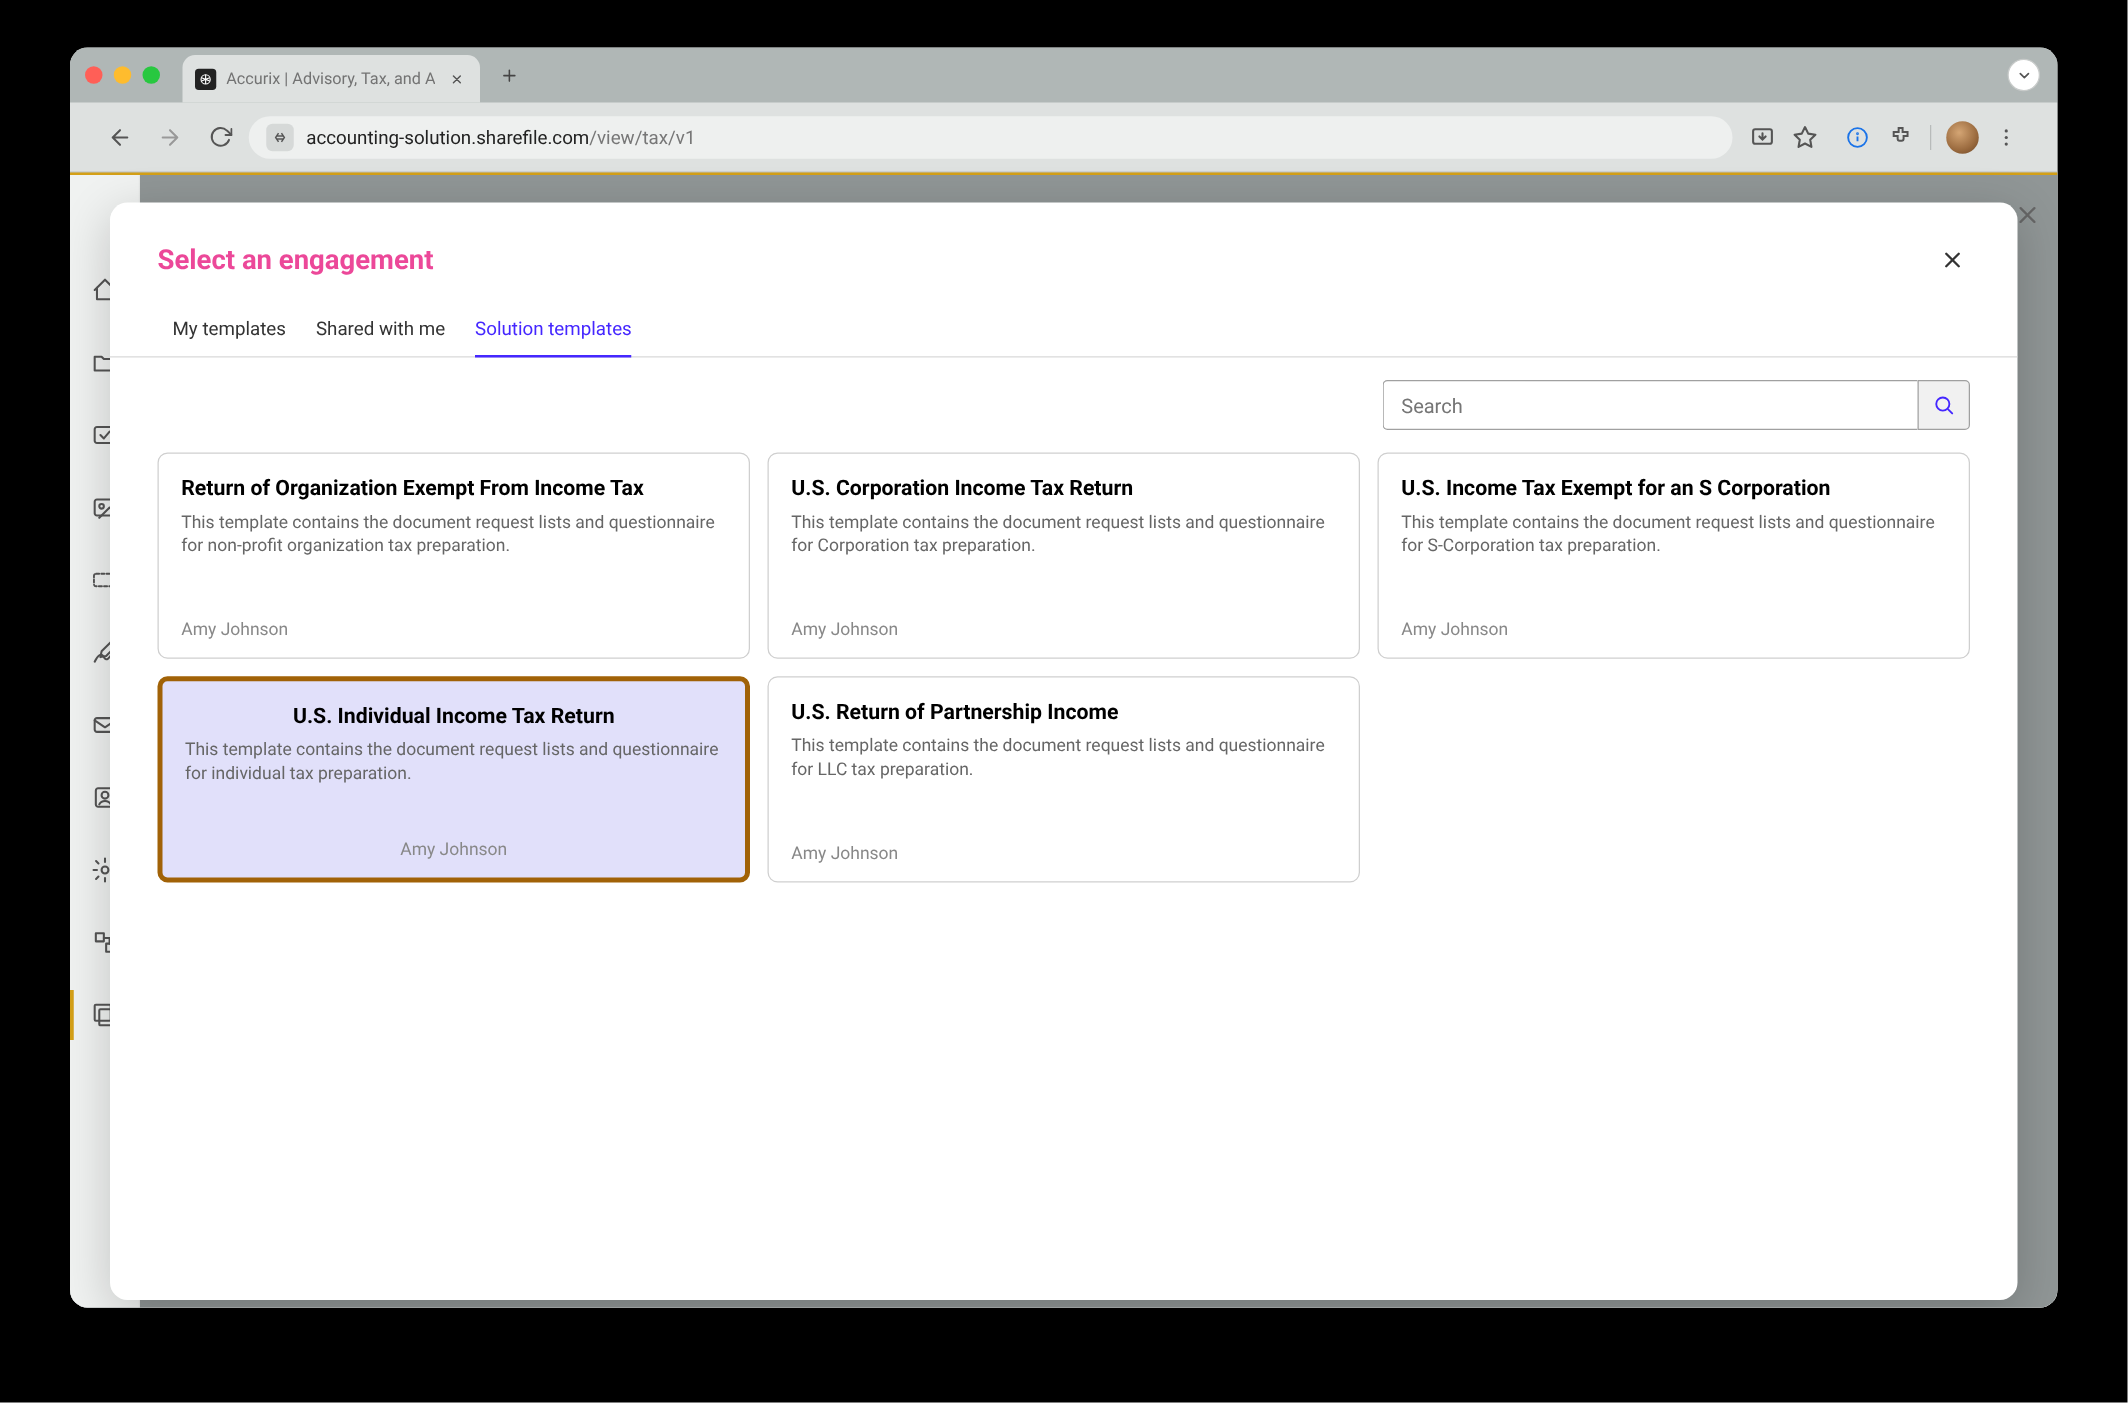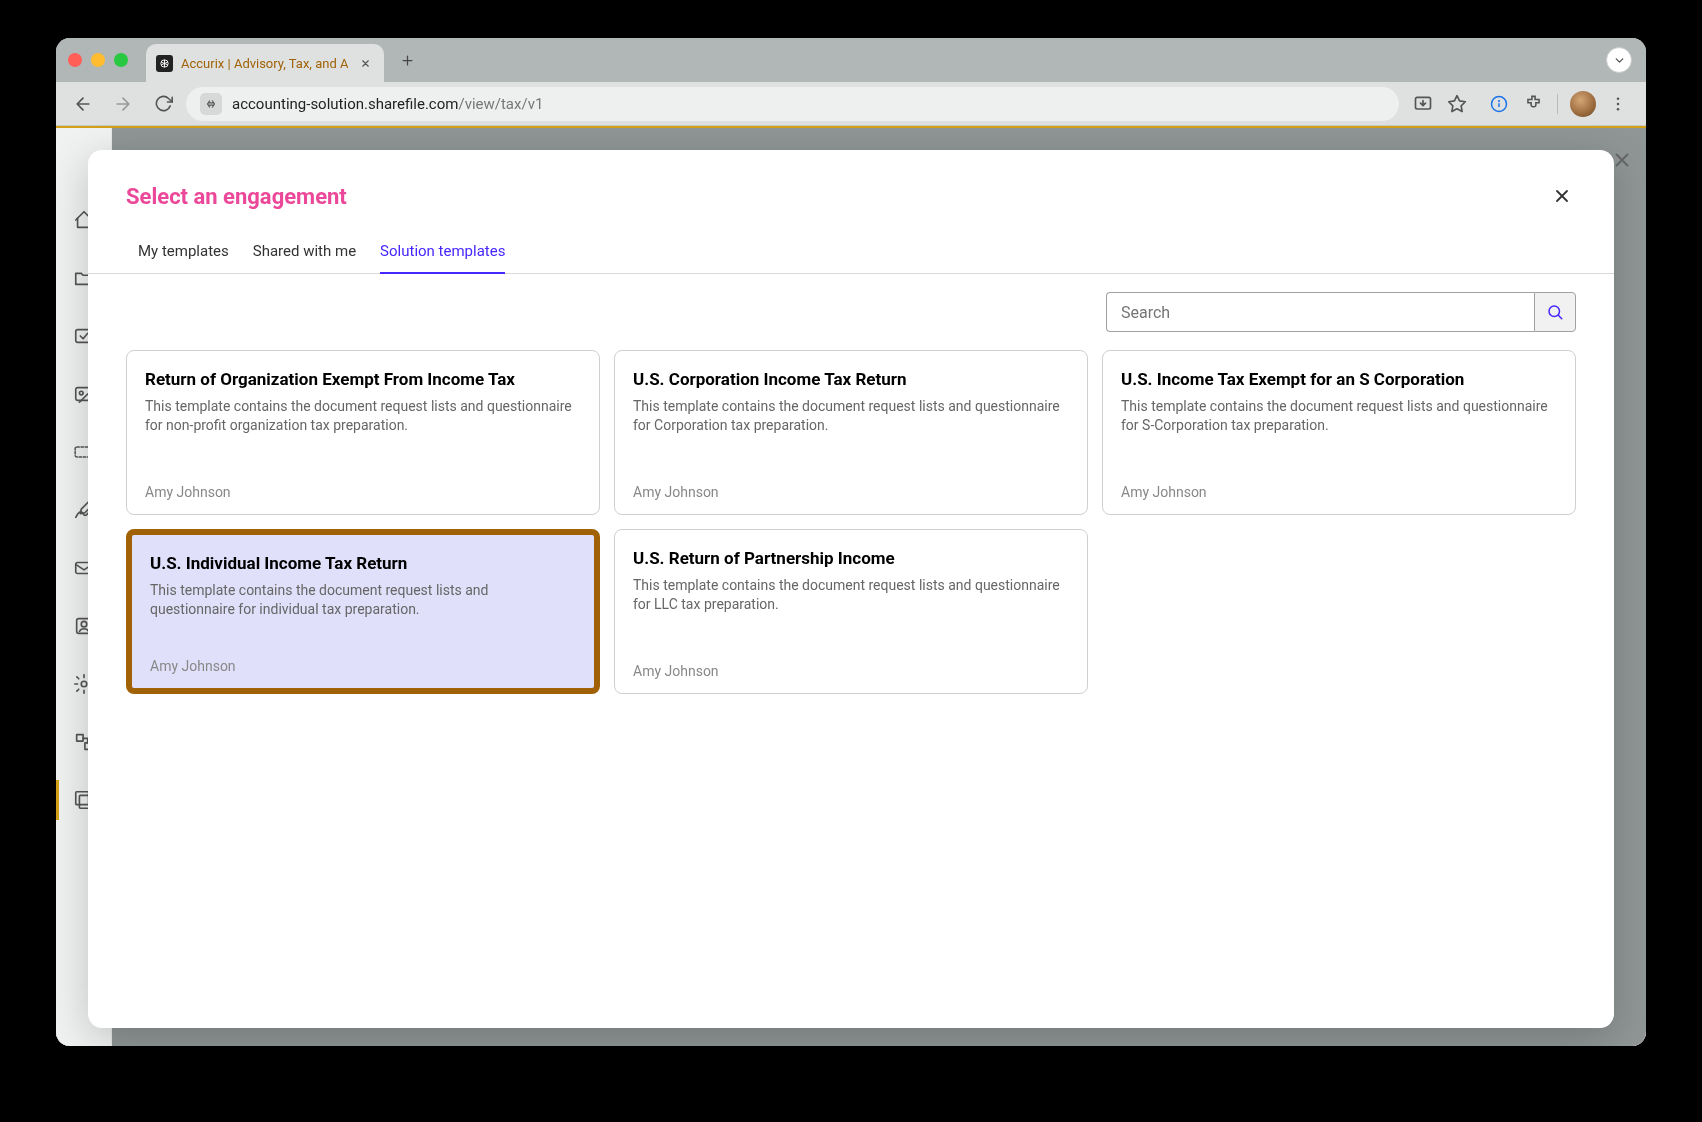--- a/index.html
+++ b/index.html
@@ -51,21 +51,21 @@
       background: #dee1e0;
       height: 38px;
       min-width: 210px;
       border-radius: 10px 10px 0 0;
       margin-top: 6px;
       display: flex;
       align-items: center;
       padding: 0 10px;
       gap: 8px;
       font-size: 13px;
-      color: #a16207;
+      color: #737373;
     }
     .tab-favicon {
       width: 17px;
       height: 17px;
       background: #222;
       border-radius: 3px;
       display: flex;
       align-items: center;
       justify-content: center;
     }
@@ -101,25 +101,25 @@
       height: 26px;
       border-radius: 50%;
       background: #fff;
       display: flex;
       align-items: center;
       justify-content: center;
       color: #555;
       border: 1px solid #c8cbca;
     }
     .address-bar {
-      height: 44px;
+      height: 56px;
       background: #dee1e0;
       display: flex;
       align-items: center;
-      padding: 0 10px;
+      padding: 0 23px;
       gap: 6px;
       border-bottom: 1px solid #c7cac9;
     }
     .nav-btn {
       width: 34px;
       height: 34px;
       display: flex;
       align-items: center;
       justify-content: center;
       color: #555;
@@ -324,22 +324,23 @@
       border: 1px solid #cfcfcf;
       border-radius: 8px;
       padding: 18px 18px 14px 18px;
       background: #fff;
       min-height: 165px;
       display: flex;
       flex-direction: column;
       cursor: pointer;
     }
     .card.selected {
-      border: 6px solid #a16207;
+      border: 4px solid #a16207;
       background: #e1e0fa;
+      align-items: center;
     }
     .card-title {
       font-size: 17px;
       font-weight: 700;
       color: #000;
       margin-bottom: 8px;
     }
     .card-desc {
       font-size: 14px;
       color: #666;

